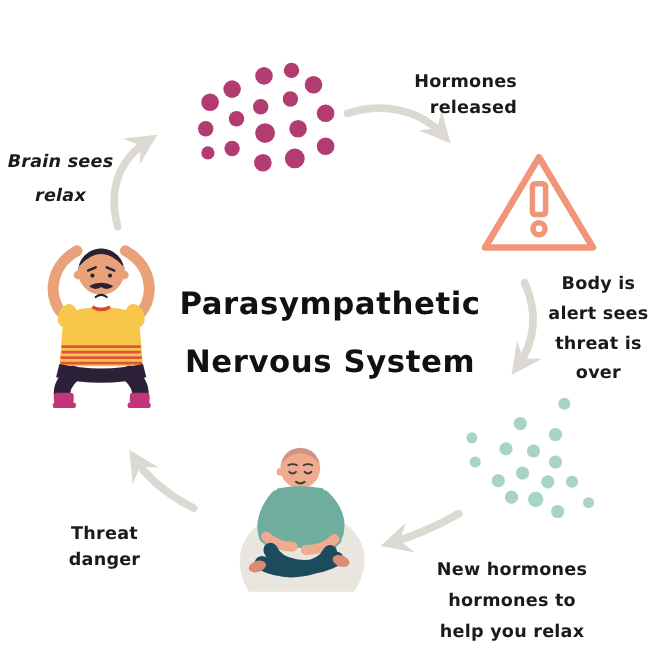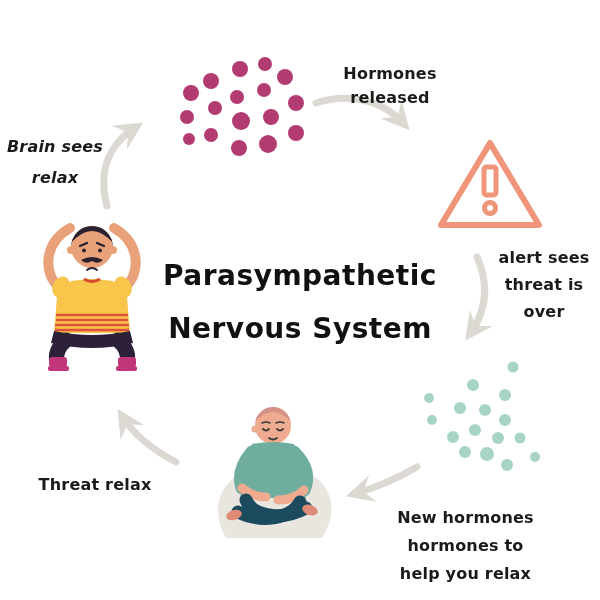--- a/index.html
+++ b/index.html
@@ -11,21 +11,21 @@
     position:absolute;text-align:center;font-weight:700;color:#1a1a1a;
     font-size:16px;letter-spacing:0.2px;
   }
   .lbl .ln{display:block;}
   .title{
     position:absolute;left:140px;top:249px;width:320px;text-align:center;
     font-weight:700;font-size:28px;line-height:53px;letter-spacing:0.5px;color:#111;
   }
   .title .ln{display:block;}
   #brain-label{left:5px;top:131px;width:100px;line-height:31px;font-style:italic;}
-  #hormones-label{left:310px;top:62px;width:160px;line-height:24px;}
+  #hormones-label{left:310px;top:62px;width:160px;line-height:24px;text-align:right;}
   #body-alert-label{left:493px;top:244px;width:102px;line-height:27px;}
   #new-hormones-label{left:378px;top:504px;width:175px;line-height:28px;}
   #threat-label{left:30px;top:473px;width:130px;line-height:24px;}
   .abs{position:absolute;}
   svg{display:block;}
 </style>
 </head>
 <body>
 
 <div class="canvas">
@@ -169,28 +169,29 @@
   <div class="lbl" id="brain-label">
     <span class="ln">Brain sees</span>
     <span class="ln">relax</span>
   </div>
 
   <div class="lbl" id="hormones-label">
     <span class="ln">Hormones released</span>
   </div>
 
   <div class="lbl" id="body-alert-label">
+    <span class="ln">Body is</span>
     <span class="ln">alert sees</span>
     <span class="ln">threat is</span>
     <span class="ln">over</span>
   </div>
 
   <div class="lbl" id="new-hormones-label">
     <span class="ln">New hormones</span>
     <span class="ln">hormones to</span>
     <span class="ln">help you relax</span>
   </div>
 
   <div class="lbl" id="threat-label">
-    <span class="ln">Threat relax</span>
+    <span class="ln">Threat danger</span>
   </div>
 
 </div>
 
 </body></html>

